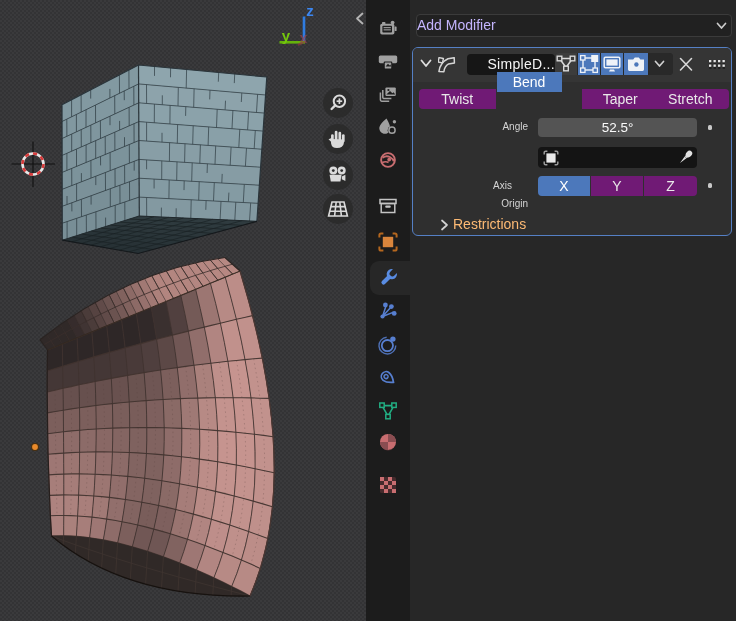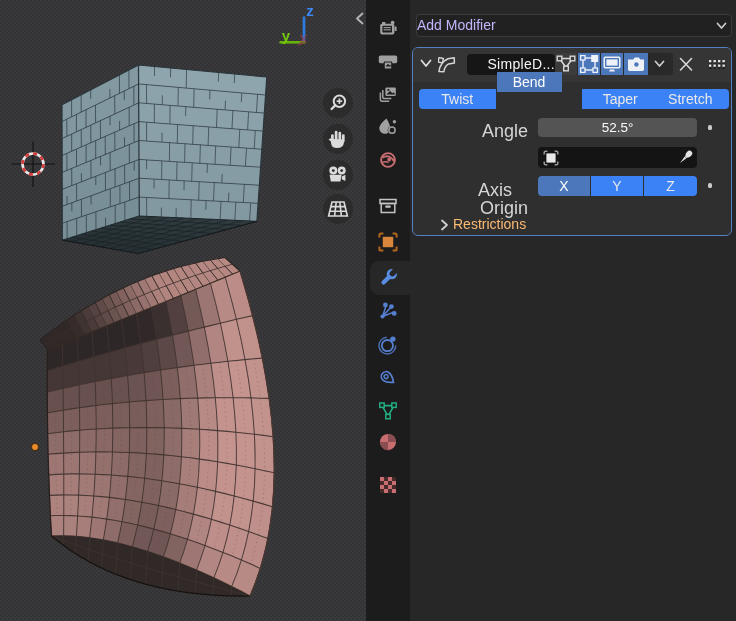--- a/index.html
+++ b/index.html
@@ -16,22 +16,22 @@
   border-radius:9px 0 0 9px; }
 #props { left:410px; top:0; width:326px; height:621px; background:#272727; }
 #addmod { left:6px; top:14px; width:316px; height:23px; background:#212121;
   border:1px solid #3b3b3b; border-radius:4px; color:#c4b5fd; font-size:14px;
   line-height:21.5px; }
 #addmod .chev { position:absolute; right:4px; top:7px; }
 #panel { left:2px; top:47px; width:320px; height:189px; background:#2f2f2f;
   border:1px solid #5580c5; border-radius:6px; }
 #phead { position:absolute; left:0; top:0; width:318px; height:34px; background:#353535;
   border-radius:5px 5px 0 0; }
-.lbl { position:absolute; color:#d5d5d5; font-size:18px; text-align:right; }
-.seg { position:absolute; background:#3b82f6; color:#e9e9e9; font-size:14px;
+.lbl { position:absolute; color:#d5d5d5; font-size:10px; text-align:right; }
+.seg { position:absolute; background:#701a75; color:#e9e9e9; font-size:14px;
   text-align:center; }
 .on { background:#4c78bb !important; color:#ffffff !important; }
 </style>
 </head>
 <body>
 <div class="abs" id="viewport"><svg width="366" height="621" viewBox="0 0 366 621" shape-rendering="auto">
       <path d="M62.0,104.6 L138.5,65.0 L138.6,83.9 L62.0,121.5 Z" fill="#8299a1"></path>
 <path d="M62.0,121.5 L138.6,83.9 L138.7,102.8 L62.1,138.5 Z" fill="#8198a0"></path>
 <path d="M62.1,138.5 L138.7,102.8 L138.8,121.6 L62.1,155.4 Z" fill="#7f969e"></path>
 <path d="M62.1,155.4 L138.8,121.6 L138.9,140.5 L62.1,172.4 Z" fill="#7e949c"></path>

